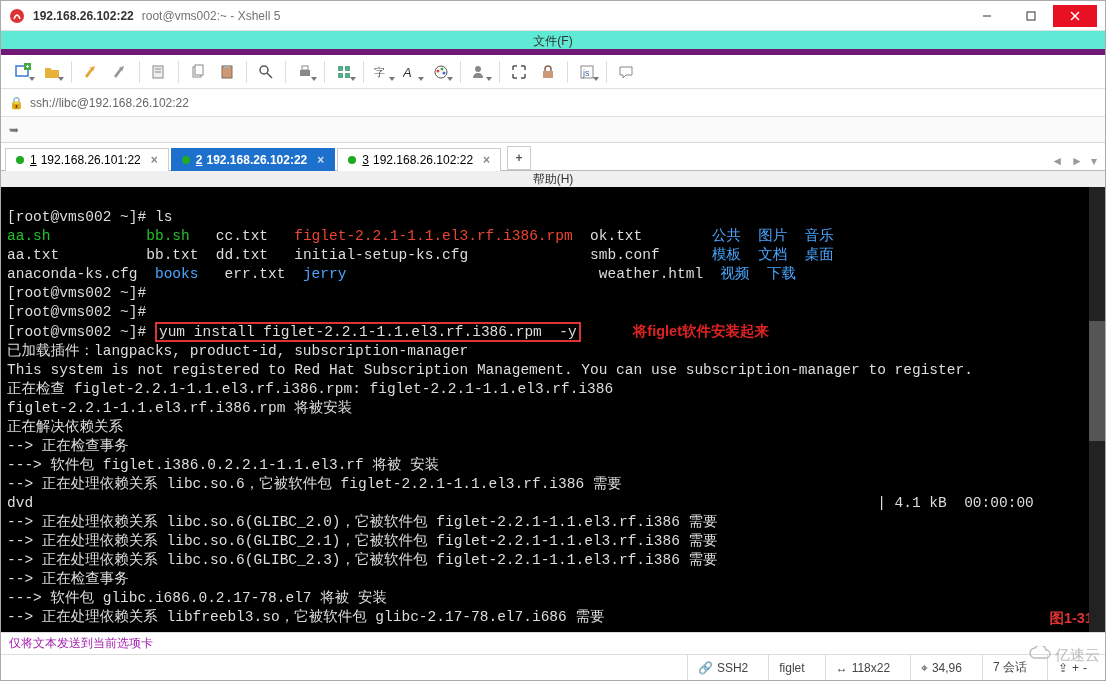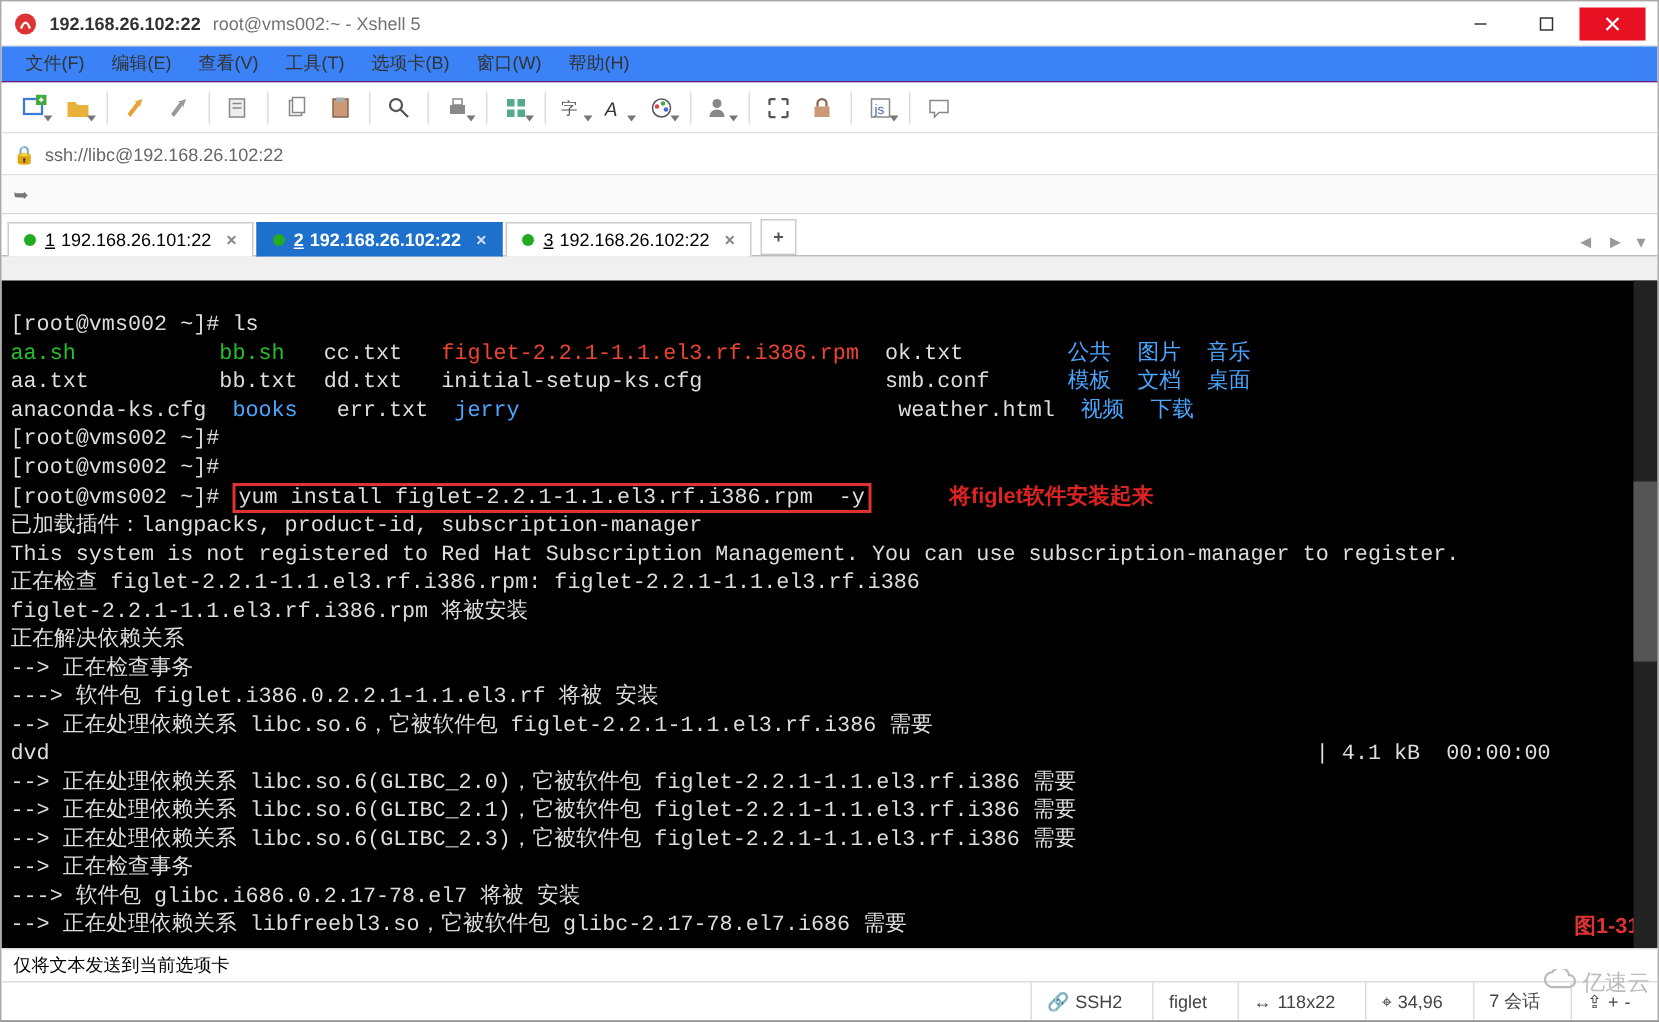--- a/index.html
+++ b/index.html
@@ -25,22 +25,22 @@
   }
   .titlebar .app-icon { width: 16px; height:16px; margin-right:8px; }
   .titlebar .title-main { font-weight:bold; color:#333; }
   .titlebar .title-sub { color:#737373; margin-left:8px; }
   .titlebar .spacer { flex:1; }
   .winbtn { width:44px; height:22px; display:flex;align-items:center;justify-content:center; color:#555;}
   .winbtn.close { background:#e81123;color:#fff;font-weight:bold; }
   .winbtn svg { width:10px;height:10px; }
   
   .menubar {
-    height: 24px; background:#3b82f6; display:flex; align-items:center;
-    padding: 0 8px; gap:2px; border-bottom:1px solid #701a75; color:#333;
+    height: 24px; background:#5eead4; display:flex; align-items:center;
+    padding: 0 8px; gap:2px; border-bottom:6px solid #701a75; color:#333;flex-direction:column;
   }
   .menubar span { padding:2px 8px; }
   
   .toolbar {
     height:34px; background:#fff; display:flex; align-items:center; padding:0 8px;
     border-bottom:1px solid #e0e0e0; gap:1px;
   }
   .tb-btn { width:28px;height:26px;display:flex;align-items:center;justify-content:center;color:#555;position:relative;}
   .tb-sep { width:1px;height:22px;background:#ddd;margin:0 4px;}
   .tb-btn .dd{position:absolute;right:2px;bottom:4px;border-left:3px solid transparent;border-right:3px solid transparent;border-top:4px solid #777;}
@@ -80,21 +80,21 @@
   }
   .terminal .c-green{color:#22c02a;}
   .terminal .c-red{color:#e43;}
   .terminal .c-blue{color:#4aa6ff;}
   .terminal .boxed{border:2px solid #d33;padding:0 2px;}
   .terminal .annot{color:#d22;font-weight:bold;font-family:"Microsoft YaHei",sans-serif;}
   .terminal .figlabel{position:absolute;right:12px;bottom:4px;color:#d33;font-weight:bold;font-family:"Microsoft YaHei",sans-serif;}
   .terminal-scroll{position:absolute;right:0;top:0;bottom:0;width:16px;background:#222;}
   .terminal-scroll .thumb{position:absolute;right:0;top:30%;width:16px;height:120px;background:#555;}
   
-  .sendhint{height:22px;background:#fff;color:#000000;display:flex;align-items:center;padding:0 8px;border-top:1px solid #ddd;text-align:center;}
+  .sendhint{height:22px;background:#fff;color:#a21caf;display:flex;align-items:center;padding:0 8px;border-top:1px solid #ddd;text-align:center;}
   
   .statusbar{height:26px;background:#fff;color:#444;display:flex;align-items:center;padding:0 8px;border-top:1px solid #ddd;gap:10px;}
   .statusbar .seg{display:flex;align-items:center;gap:4px;border-left:1px solid #ddd;padding:0 10px;height:100%;}
   .statusbar .seg:first-child{border-left:none;}
   .statusbar .spacer{flex:1;}
   .watermark{position:absolute;right:6px;bottom:16px;color:#bbb;font-family:sans-serif;font-size:15px;display:flex;gap:4px;pointer-events:none;}
 </style>
 </head>
 <body>
 

